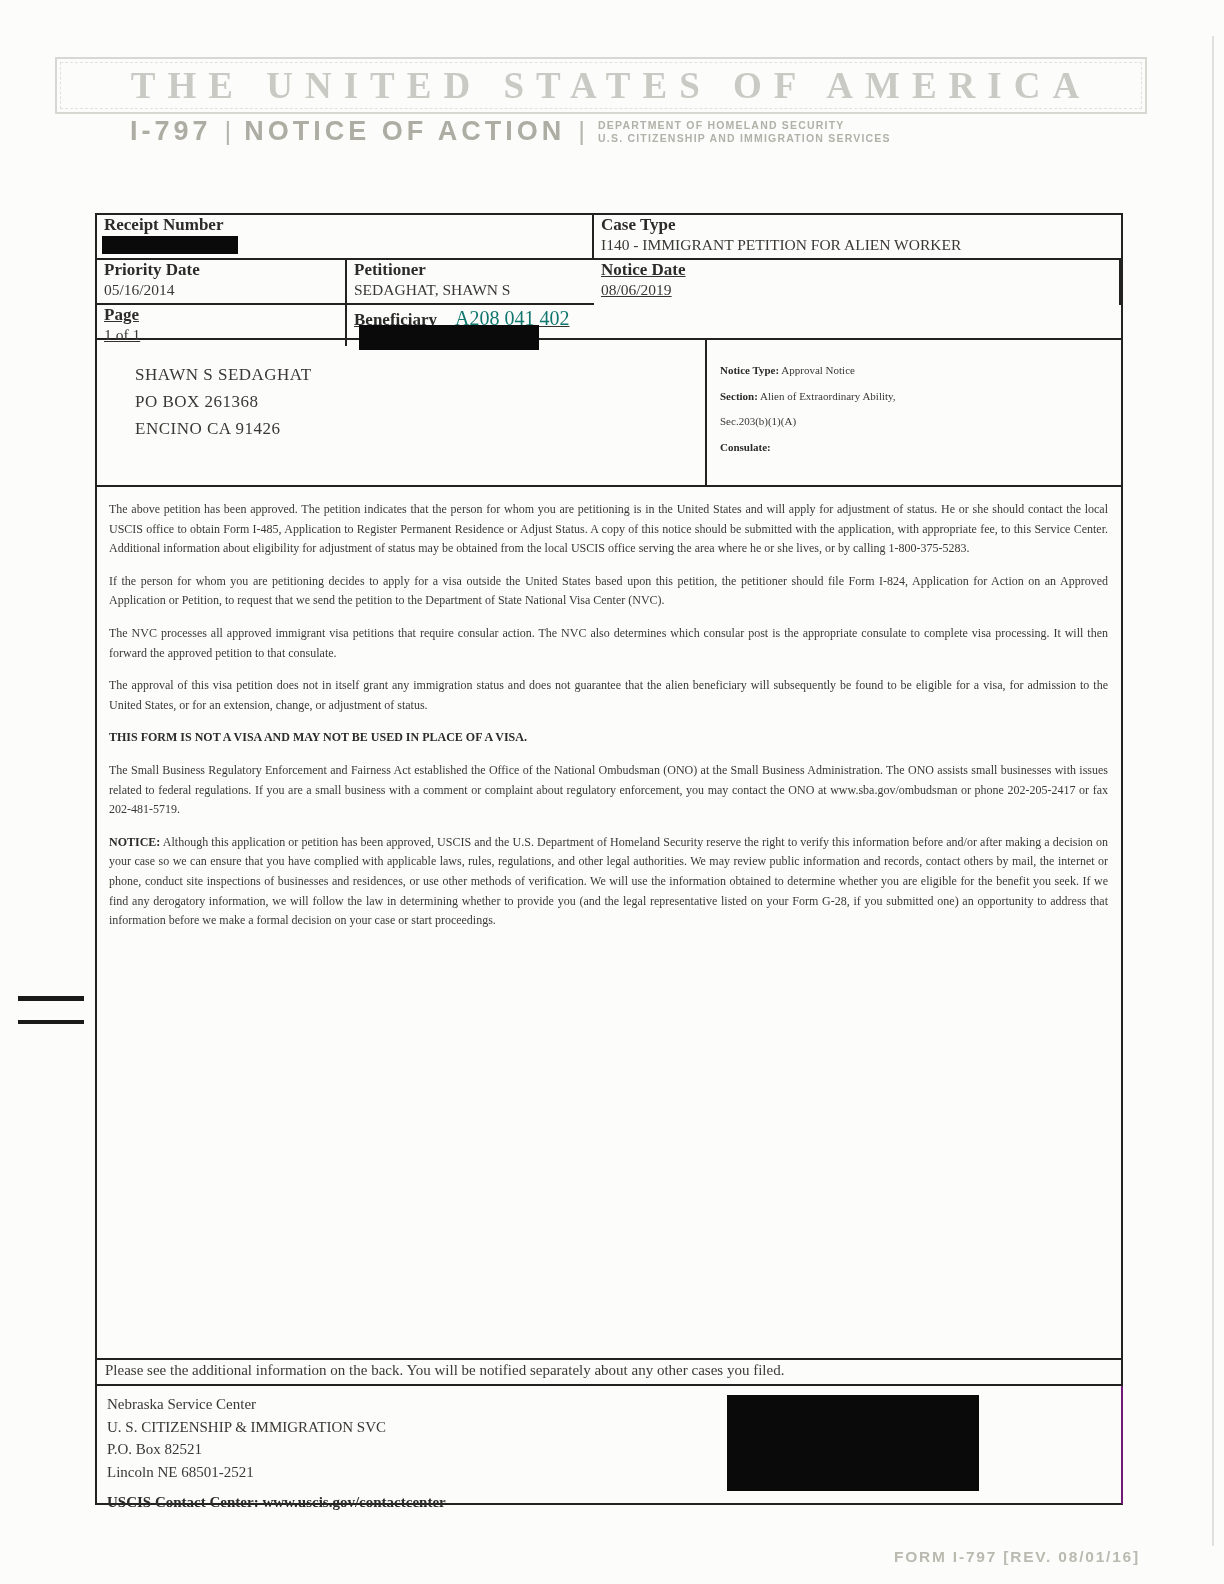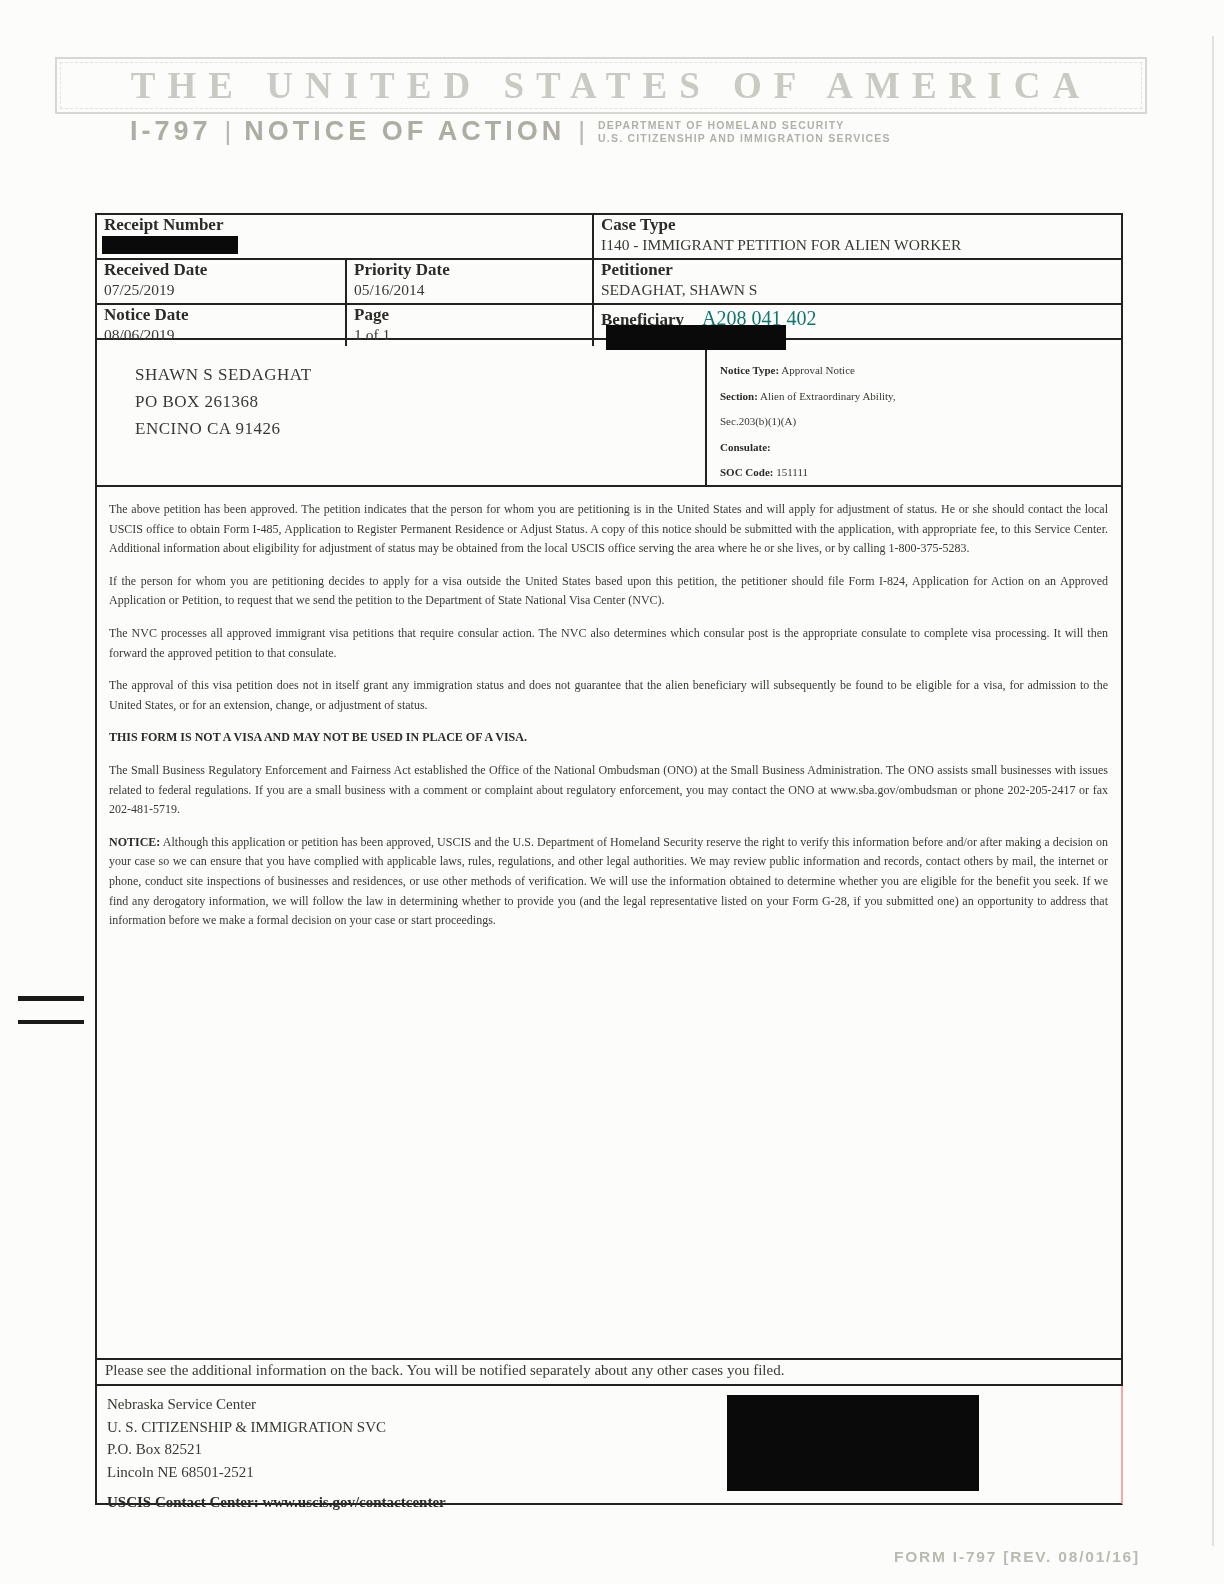--- a/index.html
+++ b/index.html
@@ -71,21 +71,21 @@
     background: transparent;
   }
   .cell {
     border-right: 2px solid #23221e;
     border-bottom: 2px solid #23221e;
     padding: 2px 7px;
     position: relative;
     overflow: visible;
   }
   .cell.no-br { border-right: none; }
-  .cell.no-bb { border-bottom: none; }
+  .cell.no-bb { border-bottom: none; text-decoration: underline; }
   .cell.span2 { grid-column: 1 / 3; }
   .cell-label {
     display: block;
     font-size: 17px; font-weight: bold;
     color: #2c2b27;
     line-height: 15px;
   }
   .cell-value {
     display: block;
     font-size: 15.5px;
@@ -149,21 +149,21 @@
     width: 1028px; height: 28px;
     border: 2px solid #23221e;
     padding: 2px 8px;
     font-size: 15px;
     color: #3b3933;
   }
   .service-box {
     position: absolute; left: 95px; top: 1386px;
     width: 1028px; height: 119px;
     border-left: 2px solid #23221e;
-    border-right: 2px solid #fca5a5;
+    border-right: 2px solid #701a75;
     border-bottom: 2px solid #23221e;
     padding: 7px 0 0 10px;
     font-size: 15px;
     line-height: 22.5px;
     color: #3a3832;
   }
   .contact-line { margin-top: 8px; font-weight: bold; color: #2c2b27; }
   .service-redact { left: 630px; top: 9px; width: 252px; height: 96px; }
 
   
@@ -203,24 +203,20 @@
 <div class="case-table">
   <div class="cell span2">
     <span class="cell-label">Receipt Number</span>
     <span class="redact receipt-redact"></span>
   </div>
   <div class="cell no-br">
     <span class="cell-label">Case Type</span>
     <span class="cell-value">I140 - IMMIGRANT PETITION FOR ALIEN WORKER</span>
   </div>
 
-  <div class="cell">
-    <span class="cell-label">Received Date</span>
-    <span class="cell-value">07/25/2019</span>
-  </div>
   <div class="cell">
     <span class="cell-label">Priority Date</span>
     <span class="cell-value">05/16/2014</span>
   </div>
   <div class="cell no-br">
     <span class="cell-label">Petitioner</span>
     <span class="cell-value">SEDAGHAT, SHAWN S</span>
   </div>
 
   <div class="cell no-bb">
@@ -250,24 +246,20 @@
       <span>Approval Notice</span>
     </div>
     <div>
       <span class="nd-label">Section:</span>
       <span>Alien of Extraordinary Ability,</span>
     </div>
     <div>Sec.203(b)(1)(A)</div>
     <div>
       <span class="nd-label">Consulate:</span>
     </div>
-    <div>
-      <span class="nd-label">SOC Code:</span>
-      <span>151111</span>
-    </div>
   </div>
 </div>
 
 <div class="main-box">
   <p>The above petition has been approved. The petition indicates that the person for whom you are petitioning is in the United States and will apply for adjustment of status. He or she should contact the local USCIS office to obtain Form I-485, Application to Register Permanent Residence or Adjust Status. A copy of this notice should be submitted with the application, with appropriate fee, to this Service Center. Additional information about eligibility for adjustment of status may be obtained from the local USCIS office serving the area where he or she lives, or by calling 1-800-375-5283.</p>
   <p>If the person for whom you are petitioning decides to apply for a visa outside the United States based upon this petition, the petitioner should file Form I-824, Application for Action on an Approved Application or Petition, to request that we send the petition to the Department of State National Visa Center (NVC).</p>
   <p>The NVC processes all approved immigrant visa petitions that require consular action. The NVC also determines which consular post is the appropriate consulate to complete visa processing. It will then forward the approved petition to that consulate.</p>
   <p>The approval of this visa petition does not in itself grant any immigration status and does not guarantee that the alien beneficiary will subsequently be found to be eligible for a visa, for admission to the United States, or for an extension, change, or adjustment of status.</p>
   <p class="bold-line">THIS FORM IS NOT A VISA AND MAY NOT BE USED IN PLACE OF A VISA.</p>
   <p>The Small Business Regulatory Enforcement and Fairness Act established the Office of the National Ombudsman (ONO) at the Small Business Administration. The ONO assists small businesses with issues related to federal regulations. If you are a small business with a comment or complaint about regulatory enforcement, you may contact the ONO at www.sba.gov/ombudsman or phone 202-205-2417 or fax 202-481-5719.</p>

